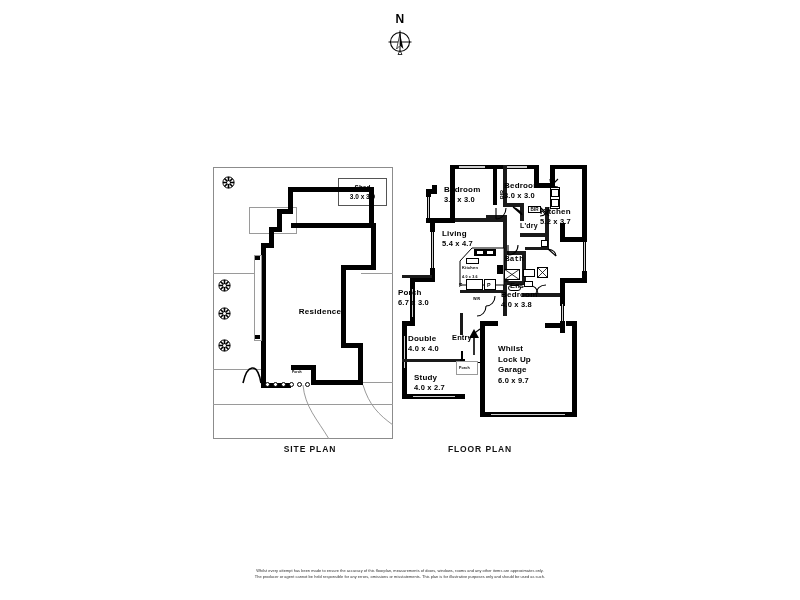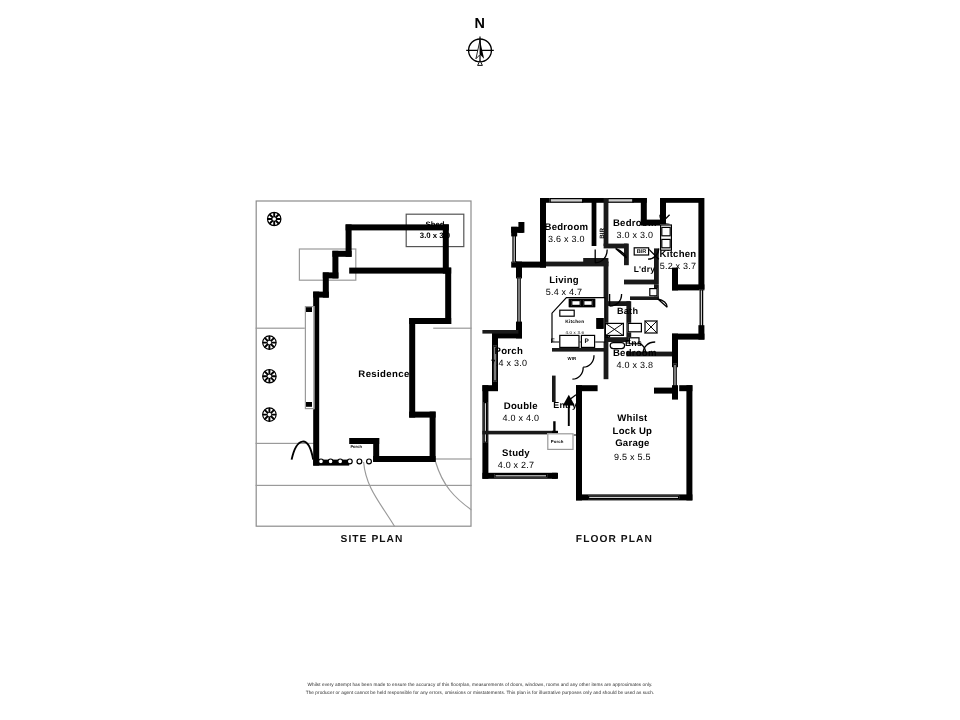--- a/index.html
+++ b/index.html
@@ -18,21 +18,21 @@
     font-size:12px;font-weight:bold;letter-spacing:.5px;line-height:14px;
   }
   #compass .rose{position:absolute;left:10px;top:16px;width:28px;height:28px;}
 
   
   .plancaption{
     font-size:8.5px;font-weight:bold;letter-spacing:.9px;text-align:center;
     color:#111;
   }
   #site-caption{left:230px;top:444px;width:160px;}
-  #floor-caption{left:432px;top:444px;width:160px;}
+  #floor-caption{left:400px;top:444px;width:160px;}
 
   
   #siteplan{left:213px;top:167px;width:180px;height:272px;}
   .siteline{position:absolute;background:#9a9a9a;}
   .site-border{position:absolute;left:0;top:0;width:180px;height:272px;
     border:1px solid #8c8c8c;box-sizing:border-box;background:#fff;}
   .tree{position:absolute;width:13px;height:13px;}
   .shedbox{
     position:absolute;left:125px;top:11px;width:49px;height:28px;
     border:1px solid #555;box-sizing:border-box;background:#fff;
@@ -48,23 +48,23 @@
   .thinbox{position:absolute;border:1px solid #9a9a9a;box-sizing:border-box;background:#fff;}
   .deckdot{position:absolute;width:5px;height:5px;border-radius:50%;
     border:1px solid #000;background:#fff;box-sizing:border-box;}
   #site-porch-label{position:absolute;left:79px;top:203px;font-size:3.4px;font-weight:bold;}
 
   
   #floorplan{left:400px;top:163px;width:190px;height:278px;}
   .w{position:absolute;background:#000;}           
   .wi{position:absolute;background:#1a1a1a;}       
   .glz{position:absolute;background:#cfcfcf;border:1px solid #000;box-sizing:border-box;} 
-  .rm{position:absolute;text-align:center;line-height:9.5px;}
+  .rm{position:absolute;text-align:left;line-height:9.5px;}
   .rm .n{display:block;font-size:8px;font-weight:bold;letter-spacing:.2px;}
-  .rm .d{display:block;font-size:7.5px;font-weight:normal;letter-spacing:.2px;}
+  .rm .d{display:block;font-size:7.5px;font-weight:bold;letter-spacing:.2px;}
   .rmsm .n{font-size:6.4px;}
   .rmxs .n{font-size:4px;}
   .rmxs .d{font-size:3.6px;}
   .vlabel{position:absolute;font-size:5.2px;font-weight:bold;
     transform:rotate(-90deg);transform-origin:left top;white-space:nowrap;}
   .tag{position:absolute;border:1px solid #000;box-sizing:border-box;background:#fff;
     font-size:4.6px;font-weight:bold;display:flex;align-items:center;justify-content:center;}
   .fix{position:absolute;border:1px solid #000;box-sizing:border-box;background:#fff;}
   .minilabel{position:absolute;font-size:3.6px;font-weight:bold;letter-spacing:.1px;}
 
@@ -343,52 +343,52 @@
       <span class="d">5.2 x 3.7</span>
     </div>
 
     <div class="rm" style="left:42px;top:66px;width:56px;">
       <span class="n">Living</span>
       <span class="d">5.4 x 4.7</span>
     </div>
 
     <div class="rm" style="left:-2px;top:125px;width:52px;">
       <span class="n">Porch</span>
-      <span class="d">7.4 x 3.0</span>
+      <span class="d">6.7 x 3.0</span>
     </div>
 
     <div class="rm" style="left:8px;top:171px;width:52px;">
       <span class="n">Double</span>
       <span class="d">4.0 x 4.0</span>
     </div>
 
-    <div class="rm" style="left:4px;top:210px;width:52px;">
+    <div class="rm" style="left:14px;top:210px;width:52px;">
       <span class="n">Study</span>
       <span class="d">4.0 x 2.7</span>
     </div>
 
     <div class="rm" style="left:101px;top:127px;width:56px;">
       <span class="n">Bedroom</span>
       <span class="d">4.0 x 3.8</span>
     </div>
 
     <div class="rm rmxs" style="left:62px;top:100px;width:34px;">
       <span class="n">Kitchen</span>
       <span class="d">4.0 x 3.6</span>
     </div>
 
     <div class="rm" style="left:98px;top:181px;width:58px;line-height:10.5px;">
       <span class="n">Whilst</span>
       <span class="n">Lock Up</span>
       <span class="n">Garage</span>
-      <span class="d">9.5 x 5.5</span>
+      <span class="d">6.0 x 9.7</span>
     </div>
 
     <div class="rm rmsm" style="left:105px;top:92px;width:36px;">
-      <span class="n" style="font-size:7.6px;">Bath</span>
+      <span class="n" style="font-size:7.6px;font-family:Liberation Mono, monospace;">Bath</span>
     </div>
 
     <div class="rm rmsm" style="left:110px;top:118px;width:36px;">
       <span class="n" style="font-size:7.4px;">Ens</span>
     </div>
 
     <div class="rm rmsm" style="left:120px;top:58px;width:34px;">
       <span class="n" style="font-size:7px;">L'dry</span>
     </div>
 

